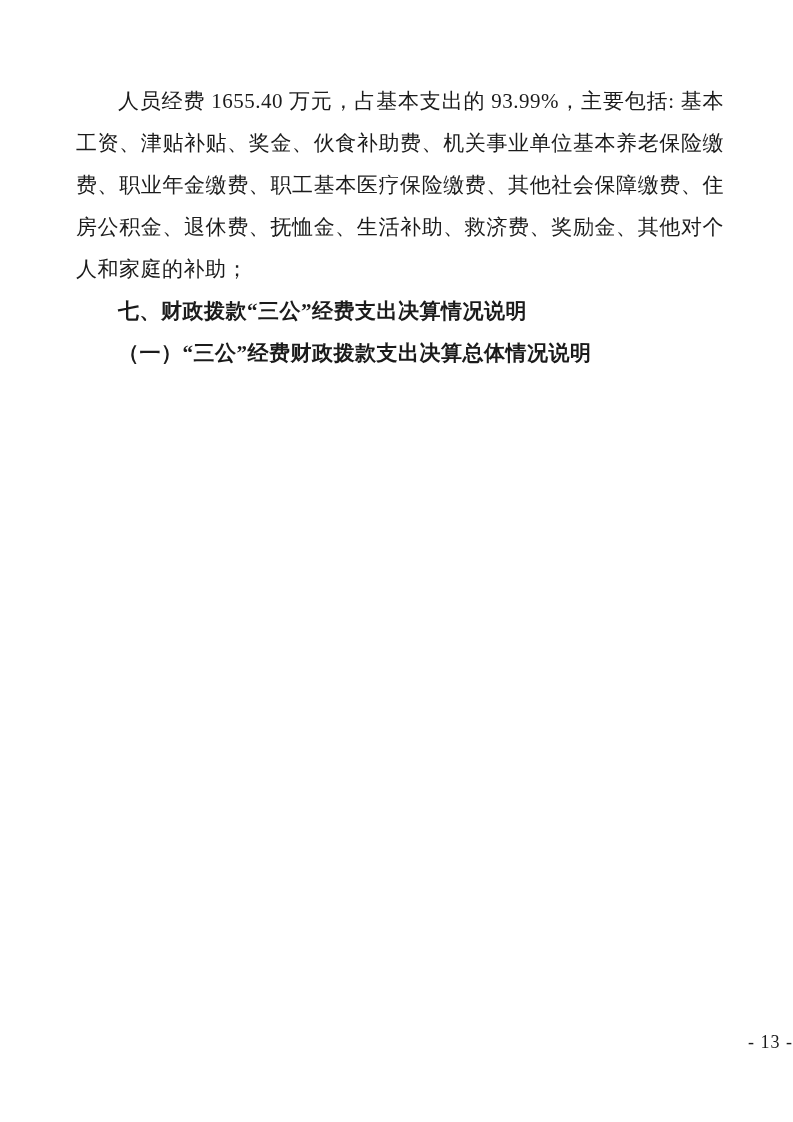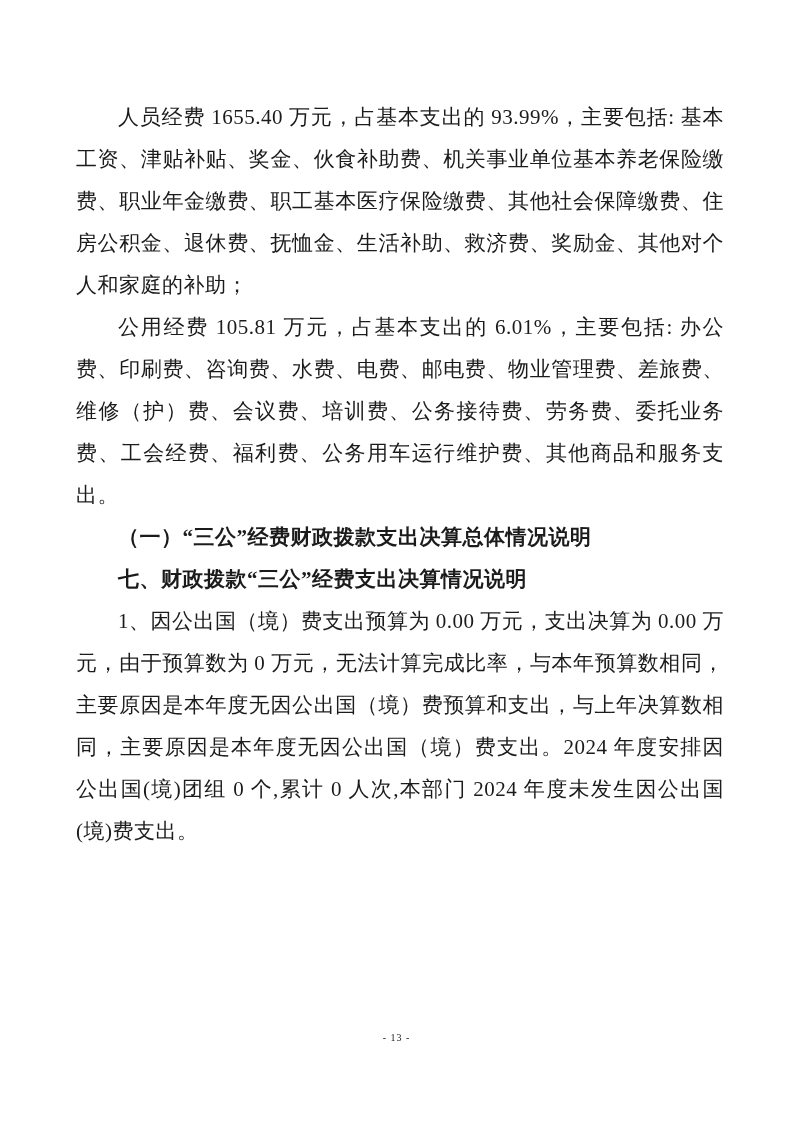--- a/index.html
+++ b/index.html
@@ -12,21 +12,21 @@
     position: relative;
     width: 793px;
     height: 1122px;
     background: #ffffff;
     overflow: hidden;
     font-family: "Liberation Serif", "DejaVu Serif", serif;
     color: #1b1b1b;
   }
   .content {
     position: absolute;
-    top: 96px;
+    top: 80px;
     left: 76px;
     width: 648px;
   }
   .para {
     margin: 0;
     font-size: 21px;
     line-height: 42px;
     letter-spacing: 0.5px;
     text-align: justify;
     text-justify: inter-character;
@@ -40,32 +40,30 @@
     letter-spacing: 0.5px;
     font-weight: bold;
     text-indent: 2em;
     white-space: nowrap;
   }
   .footer {
     position: absolute;
     top: 1032px;
     left: 0;
     width: 793px;
-    text-align: center;
-    font-size: 10px;
+    text-align: right;
+    font-size: 18px;
     letter-spacing: 1px;
     color: #1b1b1b;
     font-family: "Liberation Serif", "DejaVu Serif", serif;
   }
 </style>
 </head>
 <body>
 
 <div class="page">
   <div class="content">
     <p class="para">人员经费 1655.40 万元，占基本支出的 93.99%，主要包括: 基本工资、津贴补贴、奖金、伙食补助费、机关事业单位基本养老保险缴费、职业年金缴费、职工基本医疗保险缴费、其他社会保障缴费、住房公积金、退休费、抚恤金、生活补助、救济费、奖励金、其他对个人和家庭的补助；</p>
-    <p class="para">公用经费 105.81 万元，占基本支出的 6.01%，主要包括: 办公费、印刷费、咨询费、水费、电费、邮电费、物业管理费、差旅费、维修（护）费、会议费、培训费、公务接待费、劳务费、委托业务费、工会经费、福利费、公务用车运行维护费、其他商品和服务支出。</p>
+    <p class="heading">七、财政拨款“三公”经费支出决算情况说明</p>
     <p class="heading">（一）“三公”经费财政拨款支出决算总体情况说明</p>
-    <p class="heading">七、财政拨款“三公”经费支出决算情况说明</p>
-    <p class="para">1、因公出国（境）费支出预算为 0.00 万元，支出决算为 0.00 万元，由于预算数为 0 万元，无法计算完成比率，与本年预算数相同，主要原因是本年度无因公出国（境）费预算和支出，与上年决算数相同，主要原因是本年度无因公出国（境）费支出。2024 年度安排因公出国(境)团组 0 个,累计 0 人次,本部门 2024 年度未发生因公出国(境)费支出。</p>
   </div>
   <div class="footer">- 13 -</div>
 </div>
 
 </body></html>

